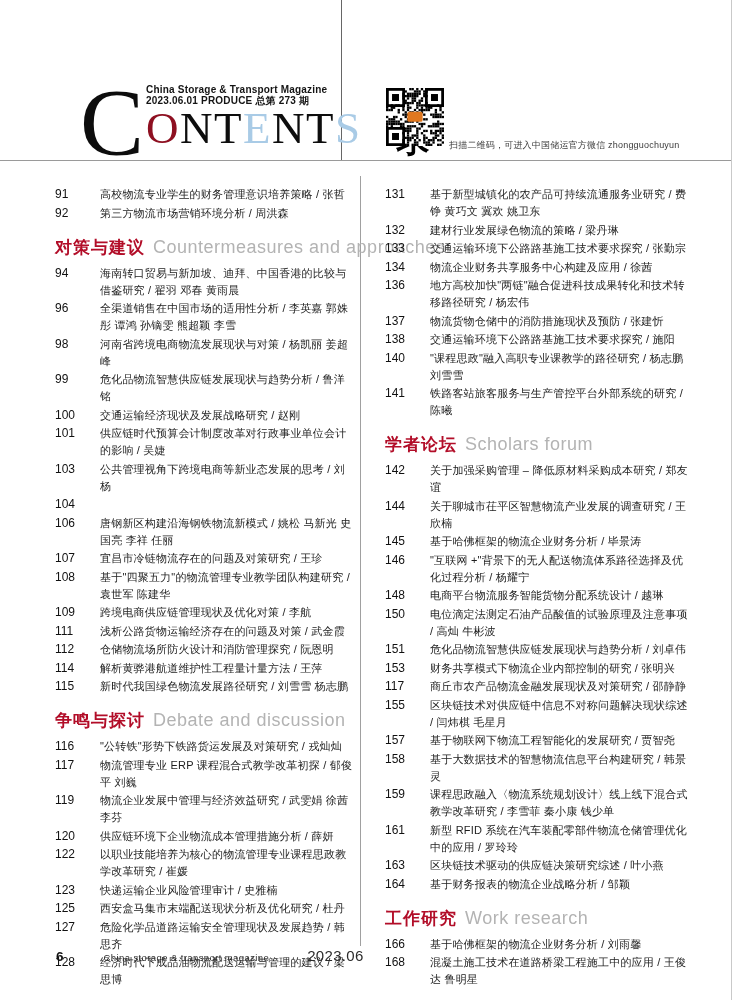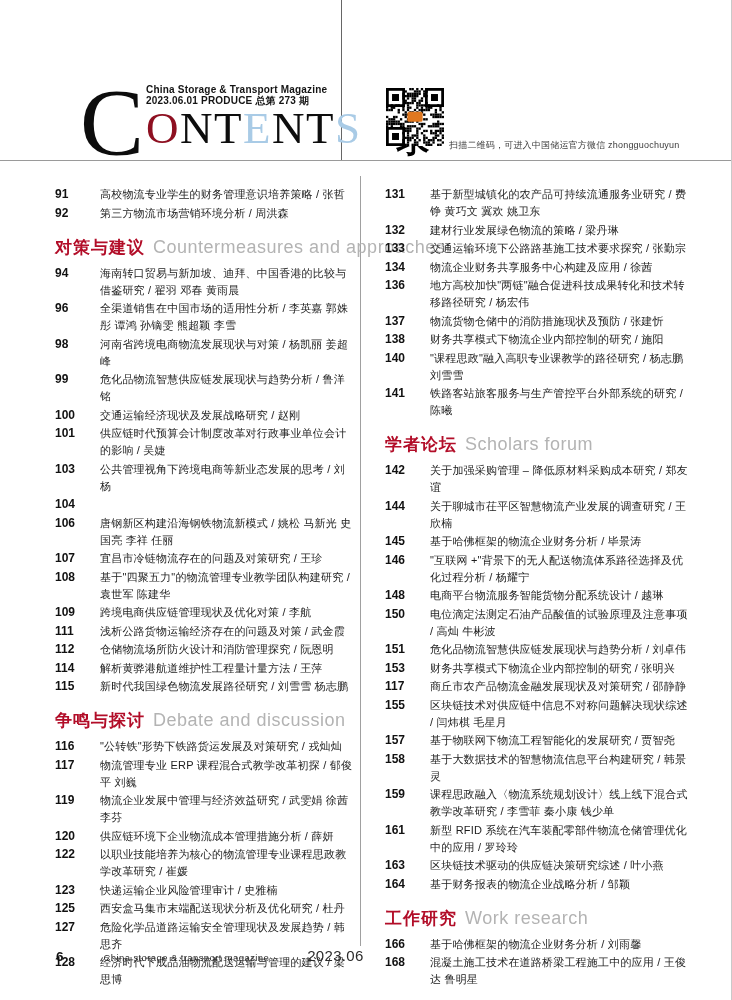--- a/index.html
+++ b/index.html
@@ -19,21 +19,21 @@
   .ontents .letter{display:inline;}
   .mulu{position:absolute;left:348px;top:86px;width:30px;font-size:36px;line-height:35px;font-weight:600;color:#000;word-break:break-all;margin-left:48px;}
   .qr{position:absolute;left:386px;top:88px;width:58px;height:58px;}
   .scan-note{position:absolute;left:449px;top:139px;font-size:9px;color:#3c3c3c;letter-spacing:0.2px;white-space:nowrap;}
   
   .col-divider{position:absolute;left:360px;top:176px;width:1px;height:770px;background:#a0a0a0;}
   .col{position:absolute;top:186px;}
   .col-left{left:55px;width:300px;}
   .col-right{left:385px;width:305px;}
   .entry{display:flex;margin-bottom:1.5px;}
-  .entry .num{flex:0 0 45px;width:45px;font-size:12px;font-weight:bold;color:#111;line-height:17px;}
+  .entry .num{flex:0 0 45px;width:45px;font-size:12px;font-weight:normal;color:#111;line-height:17px;}
   .entry .title{font-size:11px;color:#1d1d1d;line-height:17px;word-break:break-all;letter-spacing:0.2px;}
   .section-head{margin:14px 0 6px 0;white-space:nowrap;}
   .section-head .zh{font-size:17px;font-weight:bold;color:var(--section-red,#b20d28);letter-spacing:1px;}
   .section-head .en{font-family:Liberation Sans, sans-serif;font-size:18px;color:#b3b3b3;margin-left:8px;letter-spacing:0.5px;}
   
   .footer{position:absolute;left:56px;top:947px;display:flex;align-items:baseline;}
   .footer .pg{font-size:13.5px;font-weight:bold;color:#111;}
   .footer .mag{margin-left:40px;font-size:9.5px;color:#2b2b2b;letter-spacing:0.4px;}
   .footer .iss{margin-left:38px;font-size:15px;color:#2b2b2b;letter-spacing:0.3px;}
 </style>
@@ -438,21 +438,21 @@
     <div class="entry">
       <span class="num">136</span>
       <span class="title">地方高校加快"两链"融合促进科技成果转化和技术转移路径研究 / 杨宏伟</span>
     </div>
     <div class="entry">
       <span class="num">137</span>
       <span class="title">物流货物仓储中的消防措施现状及预防 / 张建忻</span>
     </div>
     <div class="entry">
       <span class="num">138</span>
-      <span class="title">财务共享模式下物流企业内部控制的研究 / 施阳</span>
+      <span class="title">交通运输环境下公路路基施工技术要求探究 / 施阳</span>
     </div>
     <div class="entry">
       <span class="num">140</span>
       <span class="title">"课程思政"融入高职专业课教学的路径研究 / 杨志鹏 刘雪雪</span>
     </div>
     <div class="entry">
       <span class="num">141</span>
       <span class="title">铁路客站旅客服务与生产管控平台外部系统的研究 / 陈曦</span>
     </div>
     <div class="section-head"><span class="zh">学者论坛</span><span class="en">Scholars forum</span></div>

